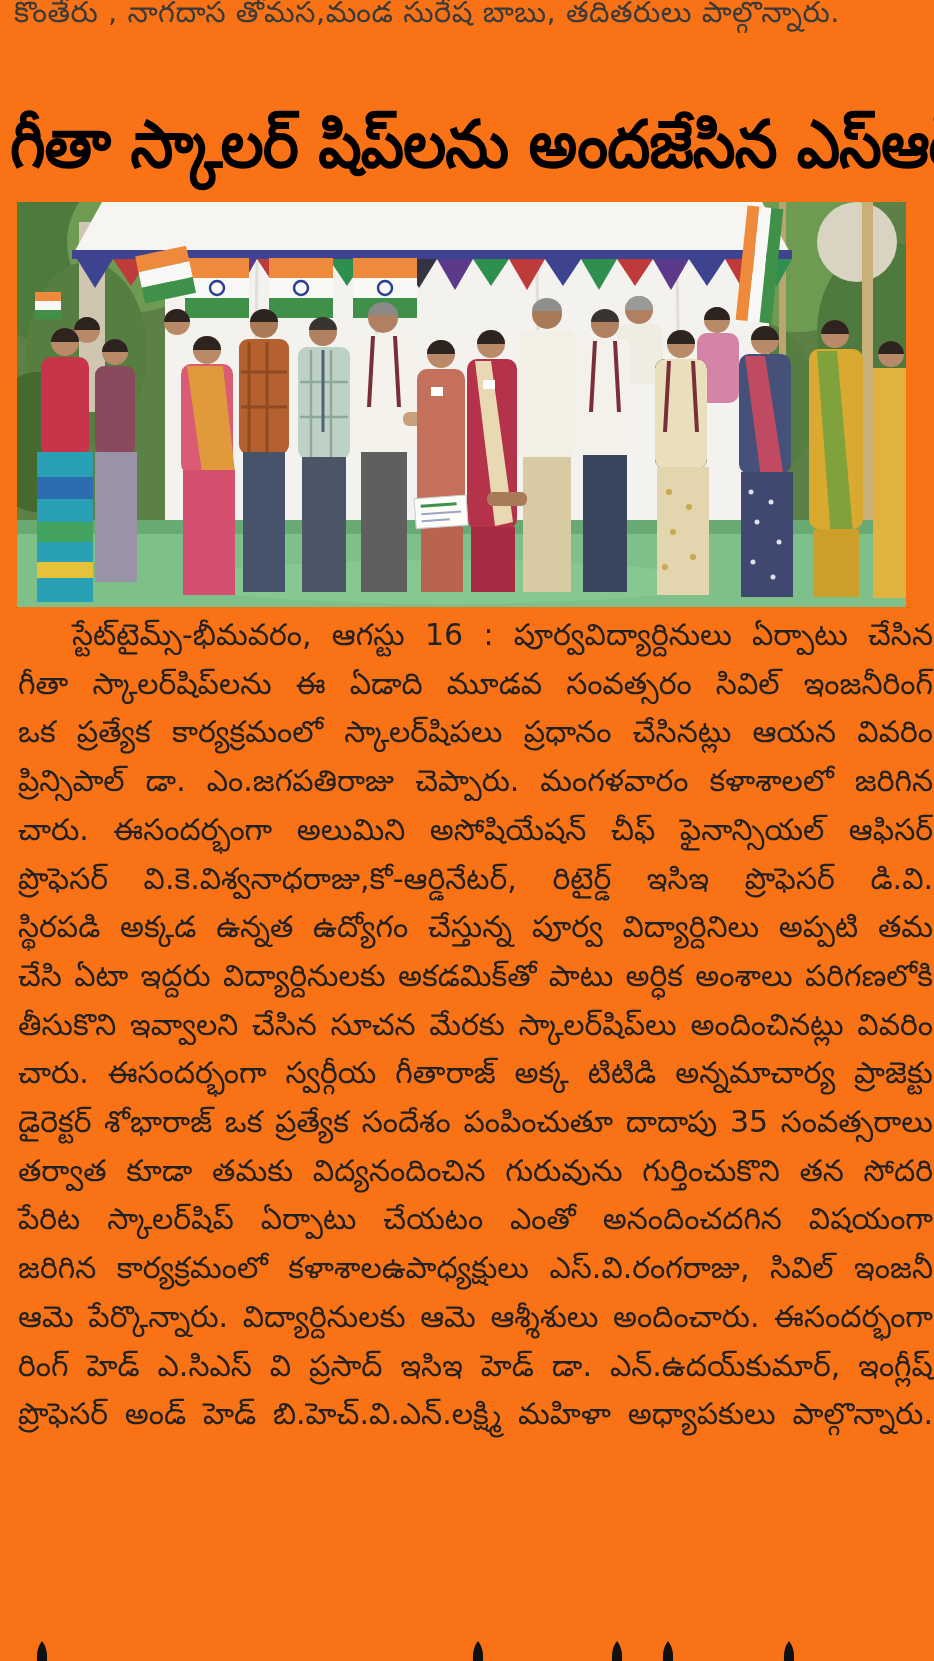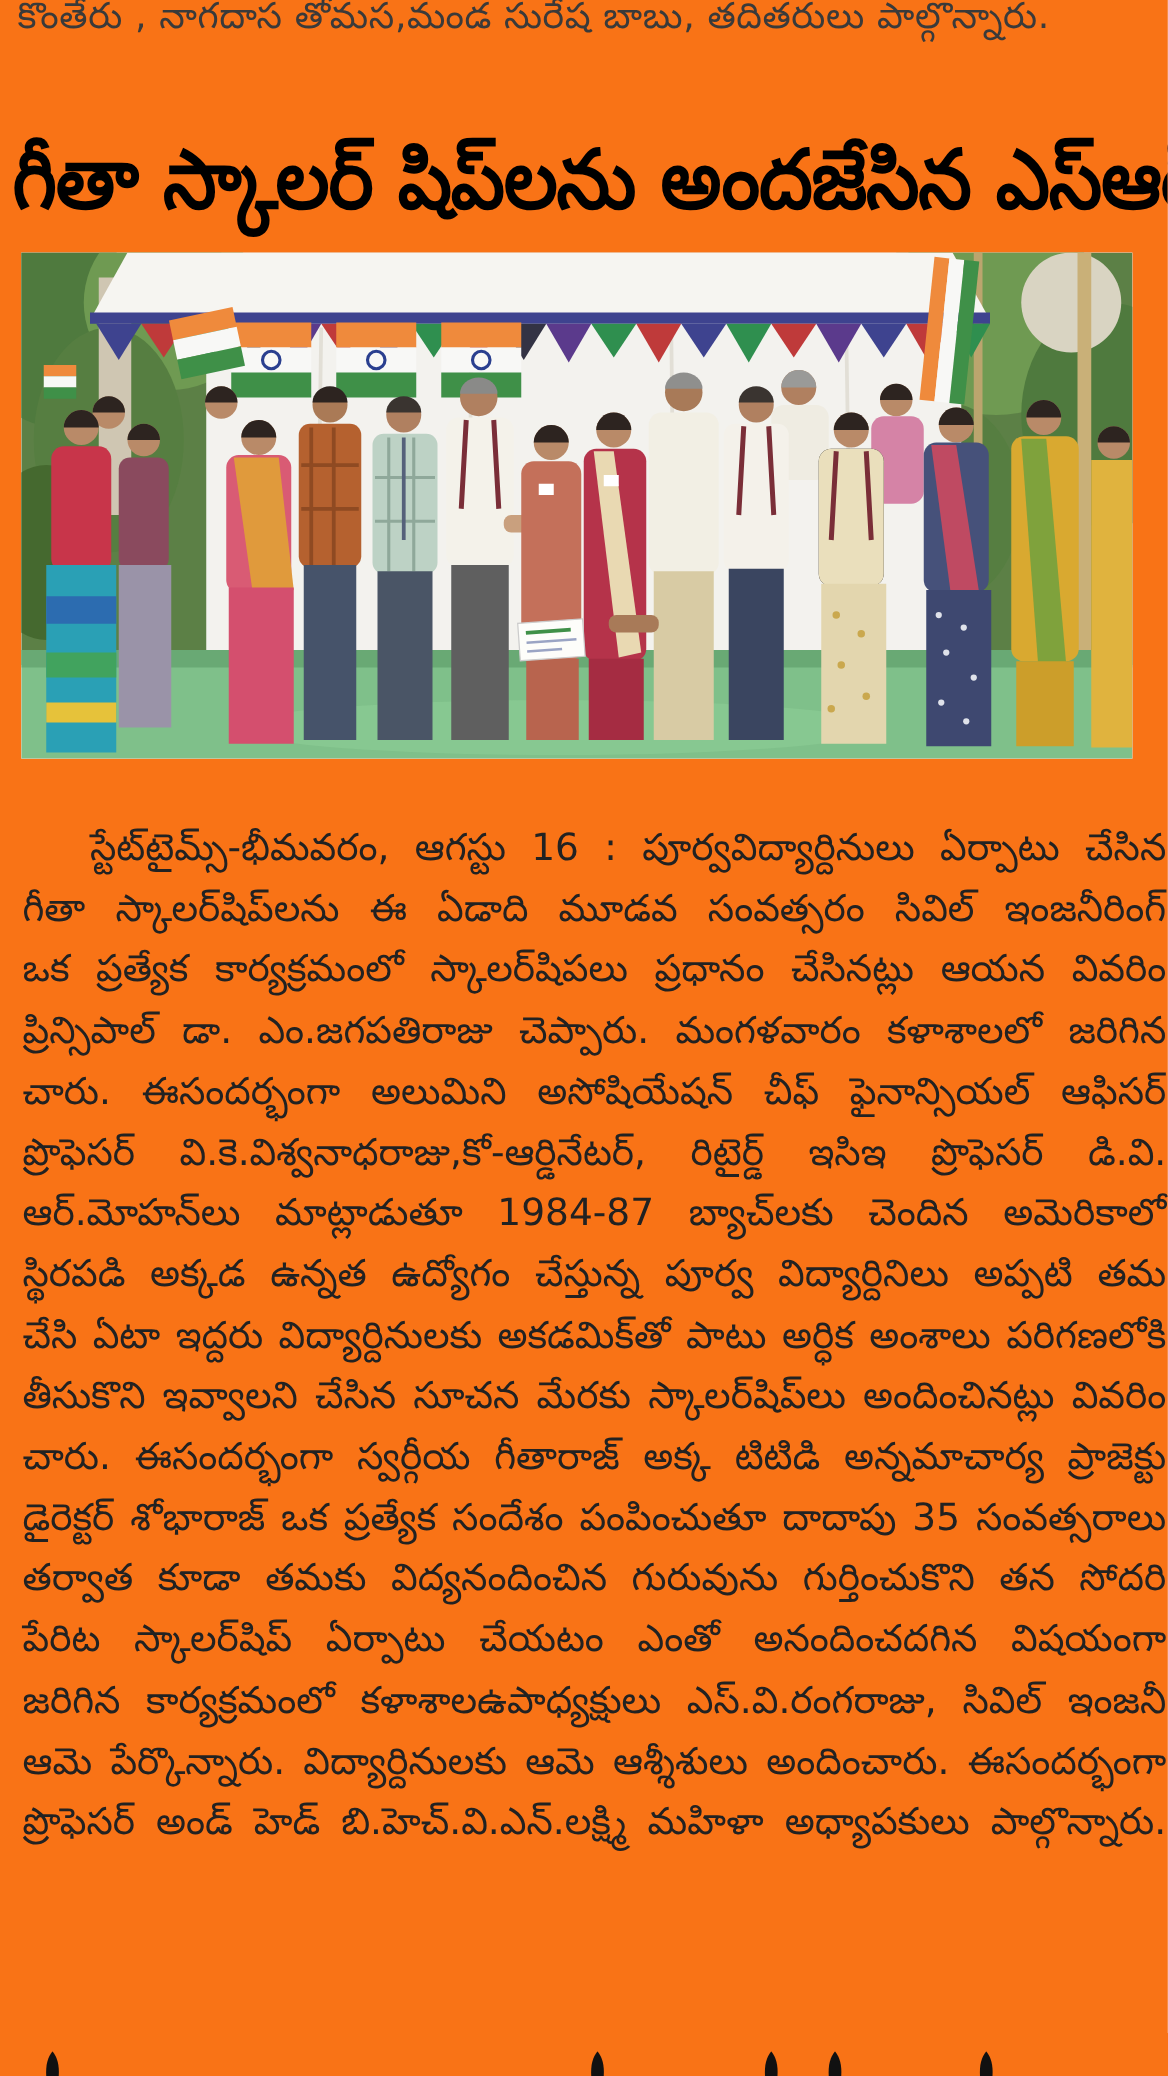--- a/index.html
+++ b/index.html
@@ -26,21 +26,21 @@
     letter-spacing:-1px;
   }
   
   .photo{
     position:absolute;top:202px;left:17px;width:889px;height:405px;overflow:hidden;
     background:#e9e6dc;
   }
   .photo svg{display:block;}
   
   .body-block{
-    position:absolute;top:611px;left:18px;right:16px;margin-top:44px;
+    position:absolute;top:611px;left:18px;right:16px;
   }
   .bline{
     font-size:30px;line-height:48.7px;color:#222;
     text-align:justify;text-align-last:justify;
     white-space:nowrap;overflow:visible;
   }
   .bline.indent{text-indent:54px;}
   
   .bottom-cut{position:absolute;left:0;top:1641px;width:934px;height:20px;}
 </style>
@@ -293,30 +293,30 @@
     </svg>
   </div>
 
   <div class="body-block">
     <div class="bline indent">స్టేట్‌టైమ్స్-భీమవరం, ఆగస్టు 16 : పూర్వవిద్యార్దినులు ఏర్పాటు చేసిన</div>
     <div class="bline">గీతా స్కాలర్‌షిప్‌లను ఈ ఏడాది మూడవ సంవత్సరం సివిల్ ఇంజనీరింగ్</div>
     <div class="bline">ఒక ప్రత్యేక కార్యక్రమంలో స్కాలర్‌షిపలు ప్రధానం చేసినట్లు ఆయన వివరిం</div>
     <div class="bline">ప్రిన్సిపాల్ డా. ఎం.జగపతిరాజు చెప్పారు. మంగళవారం కళాశాలలో జరిగిన</div>
     <div class="bline">చారు. ఈసందర్భంగా అలుమిని అసోషియేషన్ చీఫ్ ఫైనాన్సియల్ ఆఫిసర్</div>
     <div class="bline">ప్రొఫెసర్ వి.కె.విశ్వనాధరాజు,కో-ఆర్డినేటర్, రిటైర్డ్ ఇసిఇ ప్రొఫెసర్ డి.వి.</div>
-    <div class="bline">ఆర్.మోహన్‌లు మాట్లాడుతూ 1984-87 బ్యాచ్‌లకు చెందిన అమెరికాలో</div>
     <div class="bline">స్థిరపడి అక్కడ ఉన్నత ఉద్యోగం చేస్తున్న పూర్వ విద్యార్దినిలు అప్పటి తమ</div>
     <div class="bline">చేసి ఏటా ఇద్దరు విద్యార్దినులకు అకడమిక్‌తో పాటు అర్ధిక అంశాలు పరిగణలోకి</div>
     <div class="bline">తీసుకొని ఇవ్వాలని చేసిన సూచన మేరకు స్కాలర్‌షిప్‌లు అందించినట్లు వివరిం</div>
     <div class="bline">చారు. ఈసందర్భంగా స్వర్గీయ గీతారాజ్ అక్క టిటిడి అన్నమాచార్య ప్రాజెక్టు</div>
     <div class="bline">డైరెక్టర్ శోభారాజ్ ఒక ప్రత్యేక సందేశం పంపించుతూ దాదాపు 35 సంవత్సరాలు</div>
     <div class="bline">తర్వాత కూడా తమకు విద్యనందించిన గురువును గుర్తించుకొని తన సోదరి</div>
     <div class="bline">పేరిట స్కాలర్‌షిప్ ఏర్పాటు చేయటం ఎంతో అనందించదగిన విషయంగా</div>
     <div class="bline">జరిగిన కార్యక్రమంలో కళాశాలఉపాధ్యక్షులు ఎస్.వి.రంగరాజు, సివిల్ ఇంజనీ</div>
     <div class="bline">ఆమె పేర్కొన్నారు. విద్యార్దినులకు ఆమె ఆశ్శీశులు అందించారు. ఈసందర్భంగా</div>
+    <div class="bline">రింగ్ హెడ్ ఎ.సిఎస్ వి ప్రసాద్ ఇసిఇ హెడ్ డా. ఎన్.ఉదయ్‌కుమార్, ఇంగ్లీష్</div>
     <div class="bline">ప్రొఫెసర్ అండ్ హెడ్ బి.హెచ్.వి.ఎన్.లక్ష్మి మహిళా అధ్యాపకులు పాల్గొన్నారు.</div>
   </div>
 
   <svg class="bottom-cut" width="934" height="20" viewBox="0 0 934 20" xmlns="http://www.w3.org/2000/svg">
     <path d="M42,0 C46,5 47.5,11 47,20 L37,20 C36.5,11 38,5 42,0 Z" fill="#111"></path>
     <path d="M478,0 C482,5 483.5,11 483,20 L473,20 C472.5,11 474,5 478,0 Z" fill="#111"></path>
     <path d="M617,0 C621,5 622.5,11 622,20 L612,20 C611.5,11 613,5 617,0 Z" fill="#111"></path>
     <path d="M668,0 C672,5 673.5,11 673,20 L663,20 C662.5,11 664,5 668,0 Z" fill="#111"></path>
     <path d="M789,0 C793,5 794.5,11 794,20 L784,20 C783.5,11 785,5 789,0 Z" fill="#111"></path>
   </svg>

